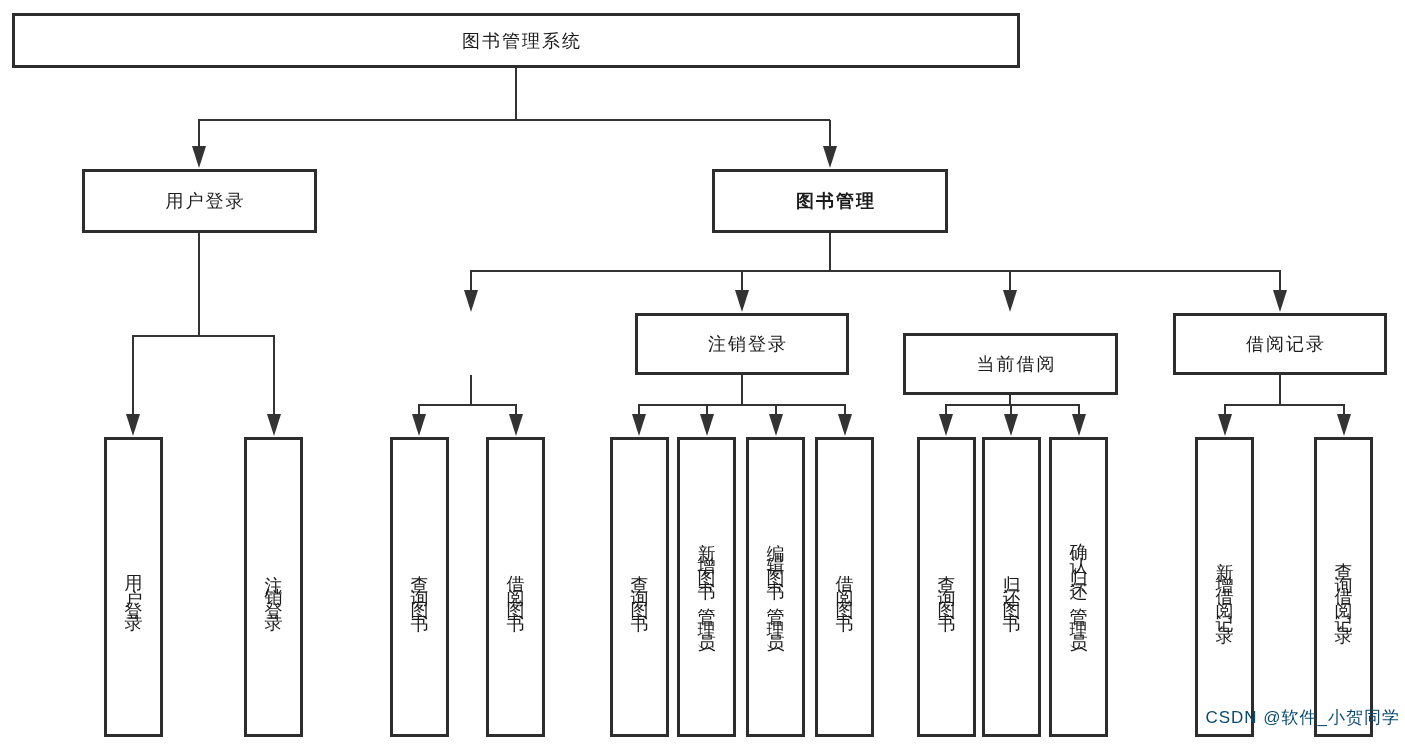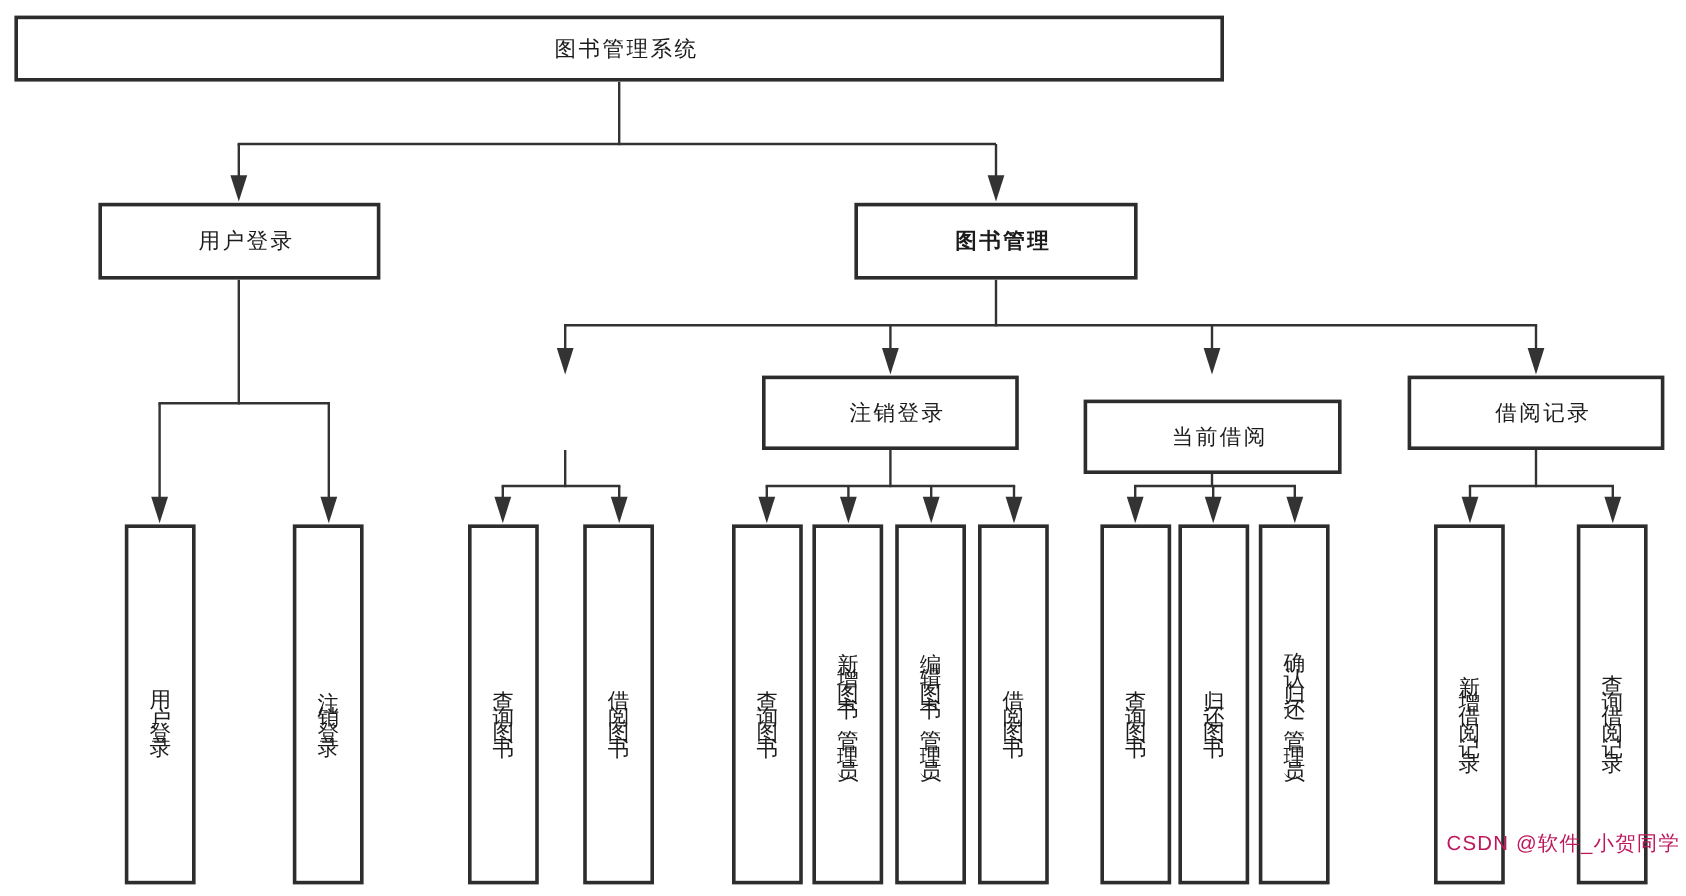--- a/index.html
+++ b/index.html
@@ -71,24 +71,24 @@
   .lf-6  { left: 746px; }
   .lf-7  { left: 815px; }
   .lf-8  { left: 917px; }
   .lf-9  { left: 982px; }
   .lf-10 { left: 1049px; }
   .lf-11 { left: 1195px; }
   .lf-12 { left: 1314px; }
   #watermark {
     position: absolute;
     right: 5px;
-    top: 691px;
+    top: 706px;
     font-size: 17px;
     letter-spacing: 1px;
-    color: #be185d;
+    color: #0c4a6e;
     z-index: 5;
     white-space: nowrap;
   }
   line { stroke: #333333; stroke-width: 2px; }
   polygon { fill: #333333; }
 </style>
 </head>
 <body>
 
 <div id="canvas">

